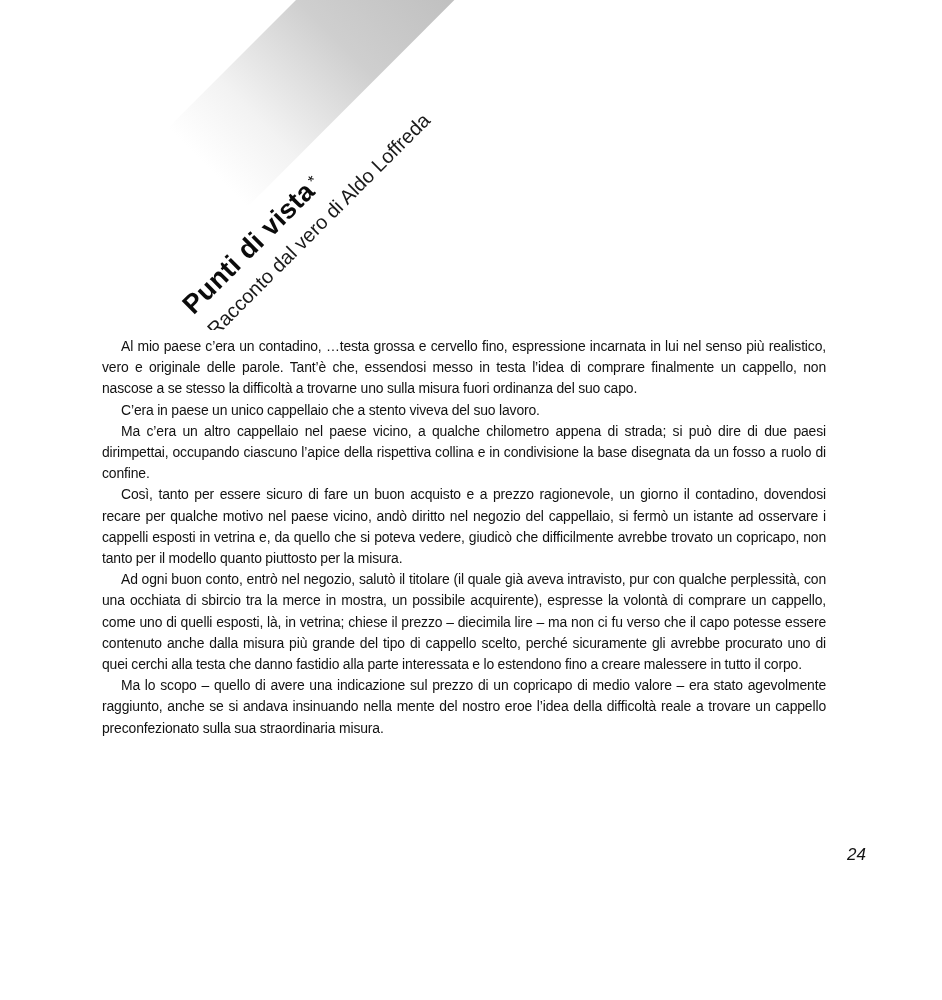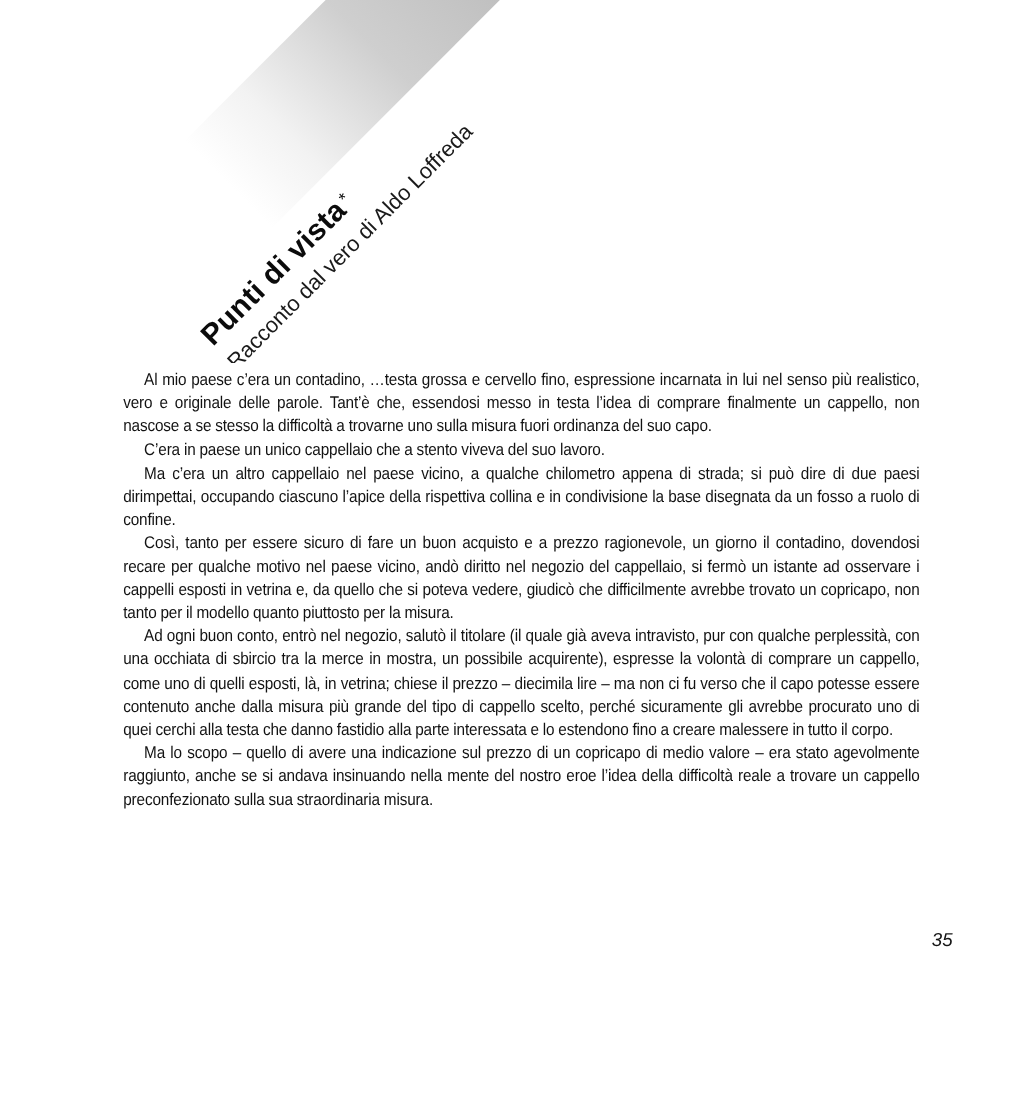--- a/index.html
+++ b/index.html
@@ -82,21 +82,21 @@
     color: #1a1a1a;
     font-family: "Liberation Sans", "DejaVu Sans", sans-serif;
     line-height: 1;
     margin-top: 9px;
     white-space: nowrap;
   }
 
   
   #body-text {
     position: absolute;
-    left: 112px;
+    left: 102px;
     top: 335px;
     width: 724px;
   }
   .para {
     margin: 0;
     text-indent: 21px;
     text-align: justify;
     font-size: 15.4px;
     line-height: 21.2px;
     font-family: "Liberation Sans", "DejaVu Sans", sans-serif;
@@ -138,15 +138,15 @@
 
   <div id="body-text">
     <p class="para">Al mio paese c’era un contadino, …testa grossa e cervello fino, espressione incarnata in lui nel senso più realistico, vero e originale delle parole. Tant’è che, essendosi messo in testa l’idea di comprare finalmente un cappello, non nascose a se stesso la difficoltà a trovarne uno sulla misura fuori ordinanza del suo capo.</p>
     <p class="para">C’era in paese un unico cappellaio che a stento viveva del suo lavoro.</p>
     <p class="para">Ma c’era un altro cappellaio nel paese vicino, a qualche chilometro appena di strada; si può dire di due paesi dirimpettai, occupando ciascuno l’apice della rispettiva collina e in condivisione la base disegnata da un fosso a ruolo di confine.</p>
     <p class="para">Così, tanto per essere sicuro di fare un buon acquisto e a prezzo ragionevole, un giorno il contadino, dovendosi recare per qualche motivo nel paese vicino, andò diritto nel negozio del cappellaio, si fermò un istante ad osservare i cappelli esposti in vetrina e, da quello che si poteva vedere, giudicò che difficilmente avrebbe trovato un copricapo, non tanto per il modello quanto piuttosto per la misura.</p>
     <p class="para">Ad ogni buon conto, entrò nel negozio, salutò il titolare (il quale già aveva intravisto, pur con qualche perplessità, con una occhiata di sbircio tra la merce in mostra, un possibile acquirente), espresse la volontà di comprare un cappello, come uno di quelli esposti, là, in vetrina; chiese il prezzo – diecimila lire – ma non ci fu verso che il capo potesse essere contenuto anche dalla misura più grande del tipo di cappello scelto, perché sicuramente gli avrebbe procurato uno di quei cerchi alla testa che danno fastidio alla parte interessata e lo estendono fino a creare malessere in tutto il corpo.</p>
     <p class="para">Ma lo scopo – quello di avere una indicazione sul prezzo di un copricapo di medio valore – era stato agevolmente raggiunto, anche se si andava insinuando nella mente del nostro eroe l’idea della difficoltà reale a trovare un cappello preconfezionato sulla sua straordinaria misura.</p>
   </div>
 
-  <div id="page-number">35</div>
+  <div id="page-number">24</div>
 
 </div>
 
 </body></html>

